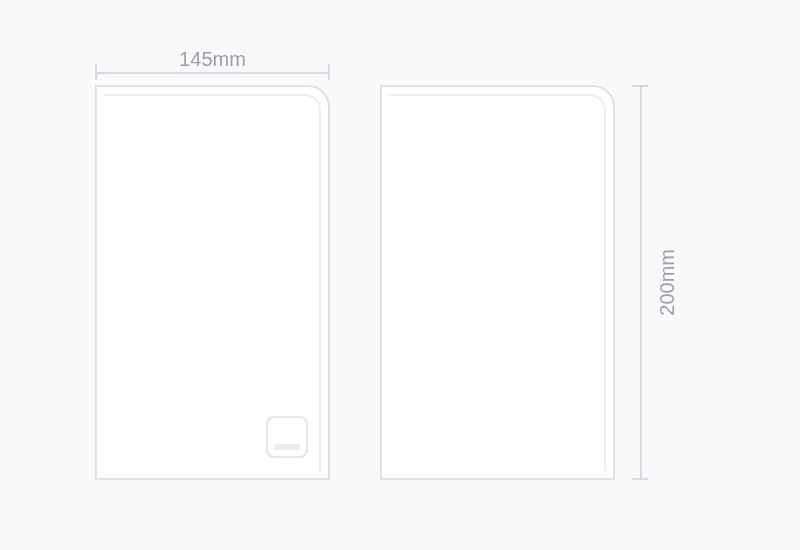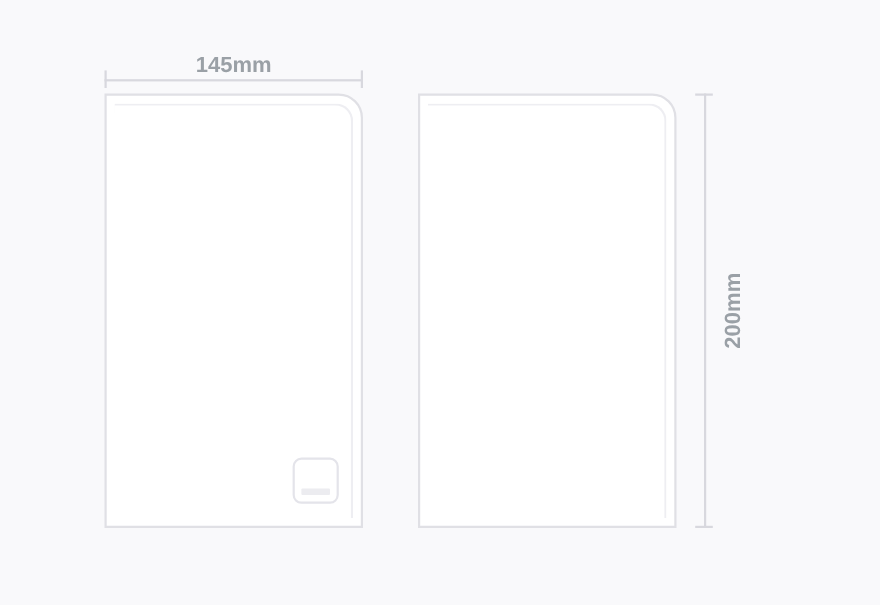--- a/index.html
+++ b/index.html
@@ -1,15 +1,15 @@
 <!DOCTYPE html>
 <html><head>
 <meta charset="utf-8">
 <style>
-  * { box-sizing: border-box; margin: 0; padding: 0; font-weight: bold; }
+  * { box-sizing: border-box; margin: 0; padding: 0; }
   body {
     width: 800px;
     height: 550px;
     background: #f9f9fb;
     font-family: Arial, sans-serif;
     position: relative;
     overflow: hidden;
   }
   .stage {
     position: absolute;

